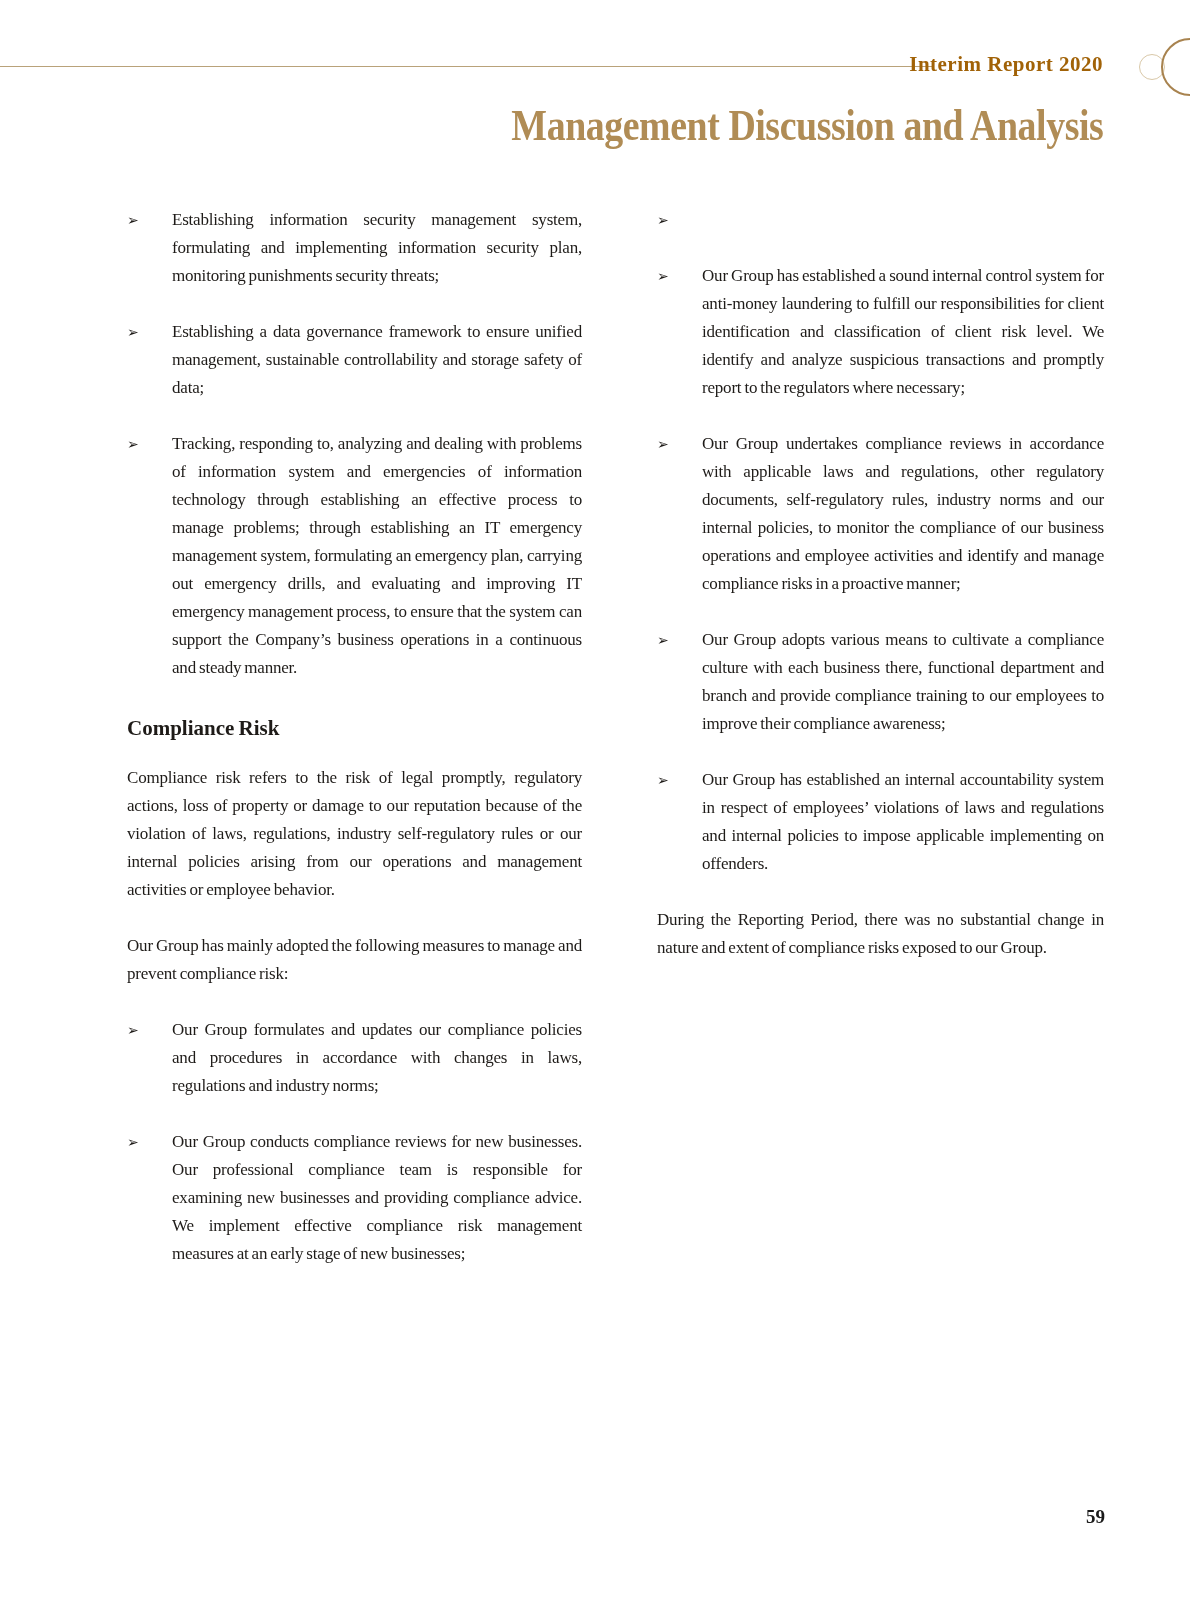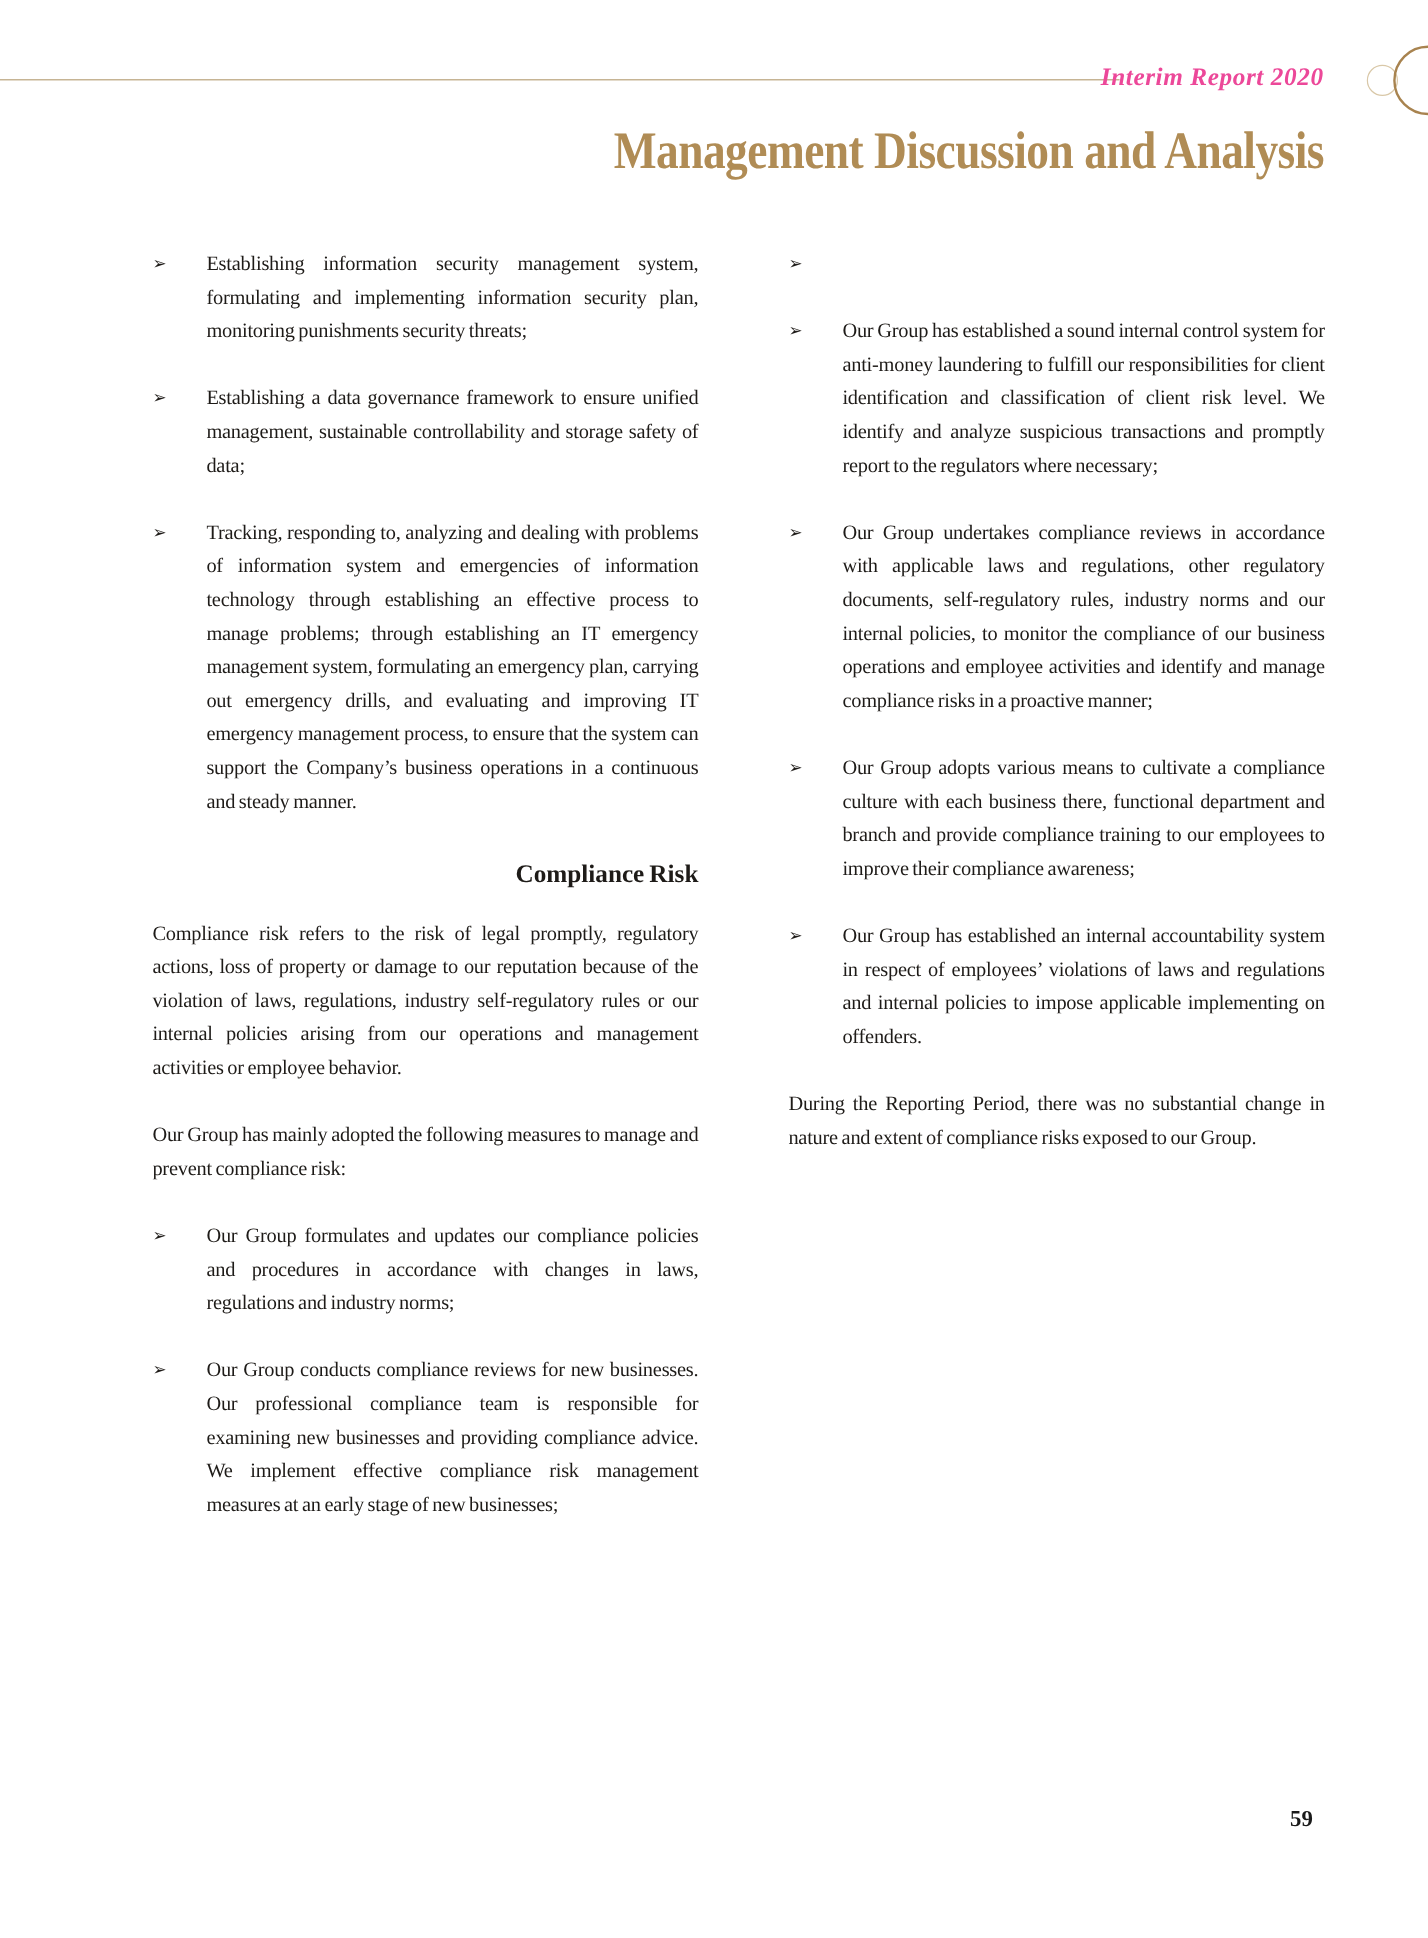--- a/index.html
+++ b/index.html
@@ -20,24 +20,23 @@
     position: absolute;
     left: 0; top: 66px;
     width: 933px; height: 1px;
     background: #b9a27a;
   }
   .report-title {
     position: absolute;
     top: 52px; right: 87px;
     font-size: 21px;
     font-weight: bold;
-    color: #ec4899;
+    color: #a16207;
     letter-spacing: 0.5px;
     white-space: nowrap;
-    font-style: italic;
   }
   .circle-small {
     position: absolute;
     left: 1139px; top: 54px;
     width: 26px; height: 26px;
     border: 1px solid #d9c8a8;
     border-radius: 50%;
     box-sizing: border-box;
   }
   .circle-large {
@@ -82,29 +81,29 @@
     font-size: 14px;
     line-height: 28px;
     color: #1e1b18;
   }
   .bullet .btext { flex: 1 1 auto; }
 
   .section-heading {
     font-size: 21px;
     font-weight: bold;
     margin: 32px 0 22px 0;
-    text-align: right;
+    text-align: left;
     letter-spacing: 0;
   }
   .para { margin: 0 0 28px 0; }
 
   
   .page-number {
     position: absolute;
-    top: 1506px; right: 96px;
+    top: 1506px; right: 85px;
     font-size: 19px;
     font-weight: bold;
     color: #1a1a1a;
   }
 </style>
 </head>
 <body>
 
 <div class="page">
 

